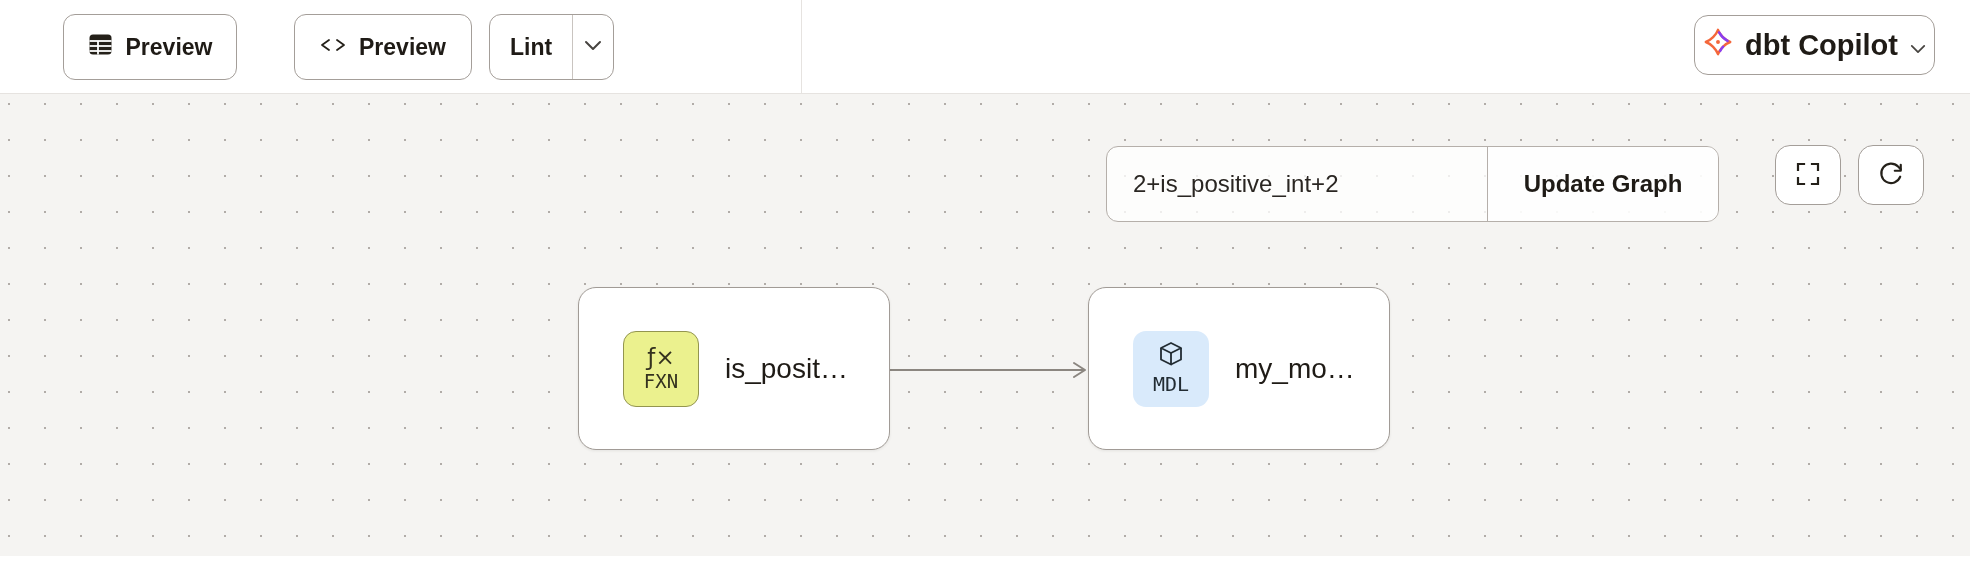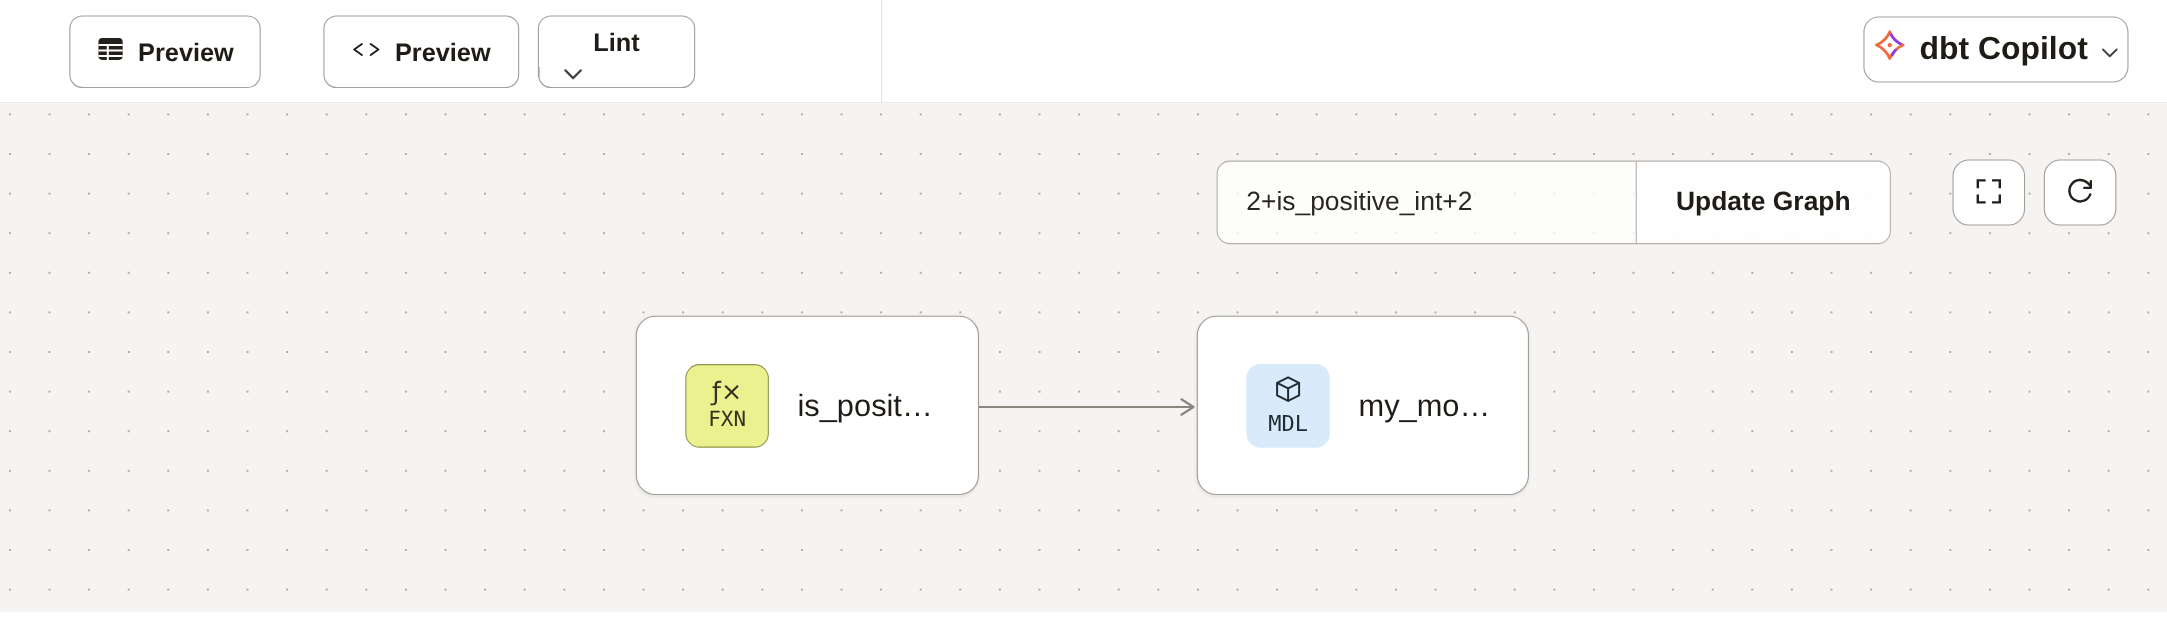--- a/index.html
+++ b/index.html
@@ -53,21 +53,21 @@
     border-left: 1px solid #c9c4c0;
     width: 61px;
   }
   .split-btn.disabled {
     background: #f2f0ee; border-color: #e3e0dd; cursor: default;
   }
   .split-btn.disabled .split-main { color: #b3ada8; }
   .split-btn.disabled .split-chevron { border-left-color: #ddd9d6; }
   .build-btn { width: 202px; }
   .build-btn .split-main { flex: 1; }
-  .lint-btn  { width: 143px; flex-direction: column; }
+  .lint-btn  { width: 125px; }
   .lint-btn .split-main { flex: 1; }
 
   .toolbar-separator {
     position: absolute; left: 801px; top: 0;
     width: 1px; height: 94px; background: #e6e3e0;
   }
 
   .tabs {
     position: absolute; left: 867px; top: 0; height: 94px;
     display: flex; gap: 64px; align-items: center;

